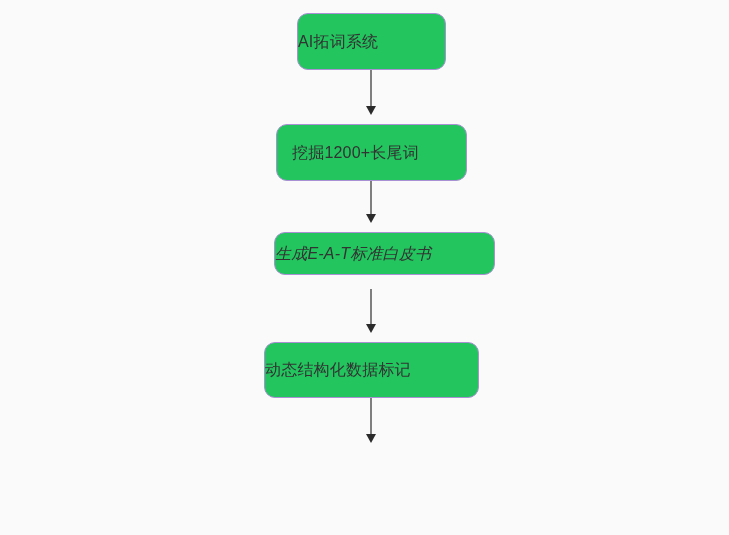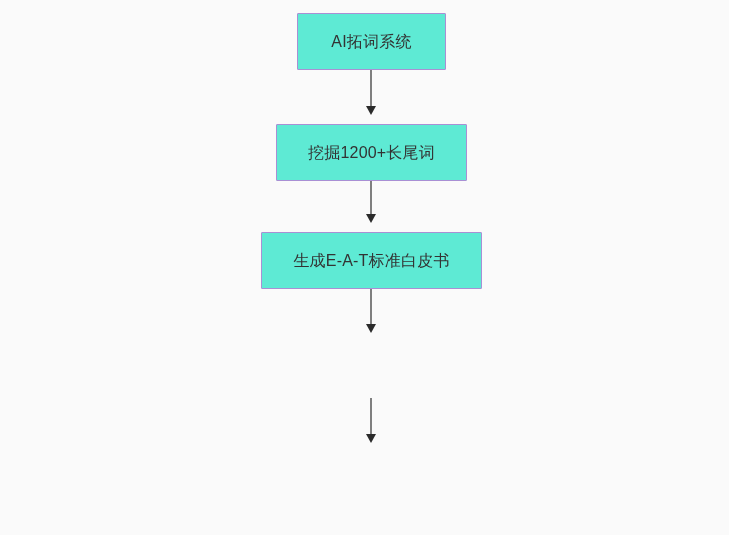--- a/index.html
+++ b/index.html
@@ -16,26 +16,25 @@
 
   #flowchart {
     position: relative;
     width: 729px;
     height: 535px;
   }
 
   .node {
     position: absolute;
     box-sizing: border-box;
-    background: #5eead4;
+    background: #22c55e;
     border: 1.6px solid #a98fd4;
     display: flex;
     align-items: center;
-    justify-content: center;
-    border-radius: 1px;
+    border-radius: 11px;
   }
 
   .node-label {
     color: #333333;
     font-size: 16px;
     line-height: 1;
     letter-spacing: 0.2px;
     white-space: nowrap;
     font-family: "Liberation Sans", "DejaVu Sans", sans-serif;
   }
@@ -83,20 +82,23 @@
     <div class="edge-arrow" style="top: 35px;"></div>
   </div>
   <div class="edge" id="edge-e4" style="left: 371px; top: 398px; height: 45px;">
     <div class="edge-line" style="height: 37px;"></div>
     <div class="edge-arrow" style="top: 36px;"></div>
   </div>
 
   <div class="node" id="node-n1" style="left: 297px; top: 13px; width: 149px; height: 57px;">
     <span class="node-label">AI拓词系统</span>
   </div>
-  <div class="node" id="node-n2" style="left: 276px; top: 124px; width: 191px; height: 57px;">
+  <div class="node" id="node-n2" style="left: 276px; top: 124px; width: 191px; height: 57px; padding-left: 15px;">
     <span class="node-label">挖掘1200+长尾词</span>
   </div>
-  <div class="node" id="node-n3" style="left: 261px; top: 232px; width: 221px; height: 57px;">
+  <div class="node" id="node-n3" style="left: 274px; top: 232px; width: 221px; height: 43px; font-style: italic;">
     <span class="node-label">生成E-A-T标准白皮书</span>
+  </div>
+  <div class="node" id="node-n4" style="left: 264px; top: 342px; width: 215px; height: 56px;">
+    <span class="node-label">动态结构化数据标记</span>
   </div>
 
 </div>
 
 </body></html>

